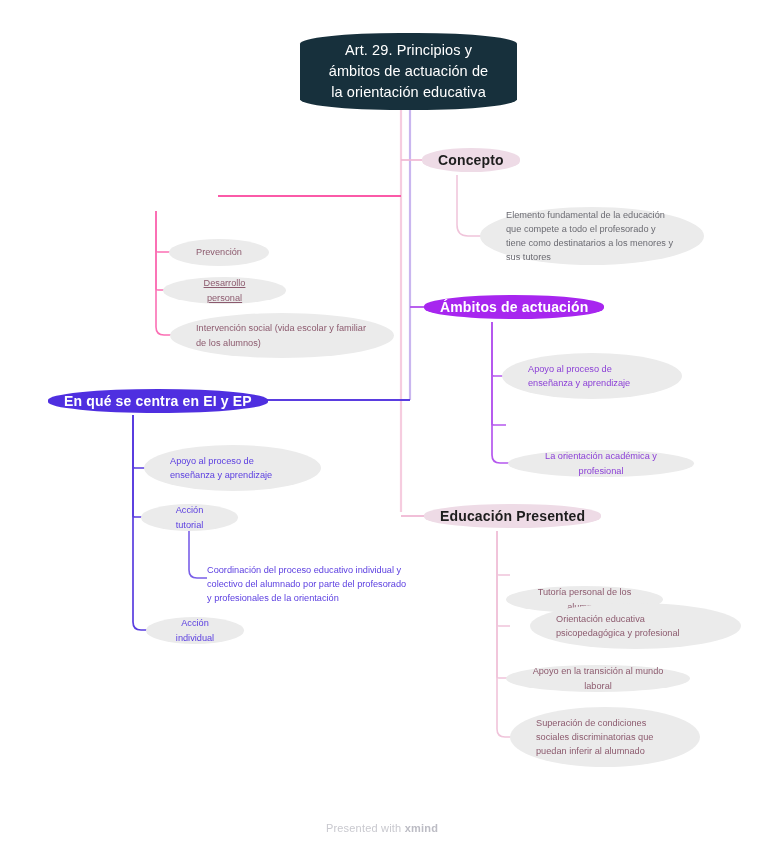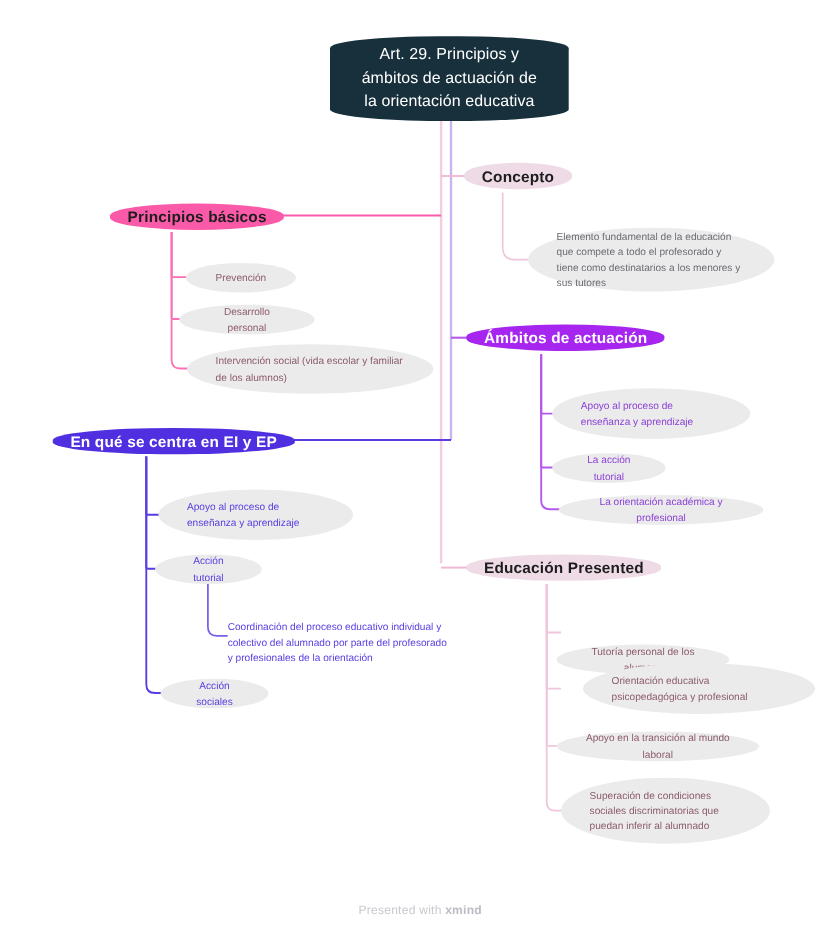--- a/index.html
+++ b/index.html
@@ -135,60 +135,54 @@
     <span class="txt">Art. 29. Principios y ámbitos de actuación de la orientación educativa</span>
   </div>
 
   <div class="node pill lightpink" style="left:422px; top:148px; height:24px;">
     <span class="txt">Concepto</span>
   </div>
   <div class="node leaf c-grayish" style="left:480px; top:207px; width:224px; height:58px;">
     <span class="txt">Elemento fundamental de la educación que compete a todo el profesorado y tiene como destinatarios a los menores y sus tutores</span>
   </div>
 
-  <div class="node pill hotpink" style="left:100px; top:185px; height:24px;">
-    <span class="txt">Principios básicos</span>
-  </div>
   <div class="node leaf c-pinkdark" style="left:169px; top:239px; width:100px; height:27px; justify-content:center;">
     <span class="txt" style="text-align:center;">Prevención</span>
   </div>
-  <div class="node leaf c-pinkdark" style="left:163px; top:277px; width:123px; height:27px; justify-content:flex-end;">
+  <div class="node leaf c-pinkdark" style="left:163px; top:277px; width:123px; height:27px; justify-content:flex-end;text-decoration:underline;">
     <span class="txt" style="text-align:center;">Desarrollo personal</span>
   </div>
   <div class="node leaf c-pinkdark" style="left:170px; top:313px; width:224px; height:45px;">
     <span class="txt">Intervención social (vida escolar y familiar de los alumnos)</span>
   </div>
 
   <div class="node pill violet" style="left:424px; top:295px; height:24px;">
     <span class="txt">Ámbitos de actuación</span>
   </div>
   <div class="node leaf c-violet" style="left:502px; top:353px; width:180px; height:46px;">
     <span class="txt">Apoyo al proceso de enseñanza y aprendizaje</span>
   </div>
-  <div class="node leaf c-violet" style="left:502px; top:412px; width:103px; height:27px; justify-content:center;">
-    <span class="txt" style="text-align:center;">La acción tutorial</span>
-  </div>
   <div class="node leaf c-violet" style="left:508px; top:450px; width:186px; height:27px; justify-content:center;">
     <span class="txt" style="text-align:center;">La orientación académica y profesional</span>
   </div>
 
   <div class="node pill blue" style="left:48px; top:389px; height:24px;">
     <span class="txt">En qué se centra en EI y EP</span>
   </div>
   <div class="node leaf c-blue" style="left:144px; top:445px; width:177px; height:46px;">
     <span class="txt">Apoyo al proceso de enseñanza y aprendizaje</span>
   </div>
   <div class="node leaf c-blue" style="left:141px; top:504px; width:97px; height:27px; justify-content:center;">
     <span class="txt" style="text-align:center;">Acción tutorial</span>
   </div>
   <div class="node leaf bare c-blue" style="left:207px; top:556px; width:200px; height:56px;">
     <span class="txt">Coordinación del proceso educativo individual y colectivo del alumnado por parte del profesorado y profesionales de la orientación</span>
   </div>
   <div class="node leaf c-blue" style="left:146px; top:617px; width:98px; height:27px; justify-content:center;">
-    <span class="txt" style="text-align:center;">Acción sociales</span>
+    <span class="txt" style="text-align:center;">Acción individual</span>
   </div>
 
   <div class="node pill lightpink" style="left:424px; top:504px; height:24px;">
     <span class="txt">Educación Presented</span>
   </div>
   <div class="node leaf c-pinkdark" style="left:506px; top:586px; width:157px; height:27px; justify-content:center;">
     <span class="txt" style="text-align:center;">Tutoría personal de los alumnos</span>
   </div>
   <div class="node leaf c-pinkdark" style="left:530px; top:603px; width:211px; height:46px;">
     <span class="txt">Orientación educativa psicopedagógica y profesional</span>

